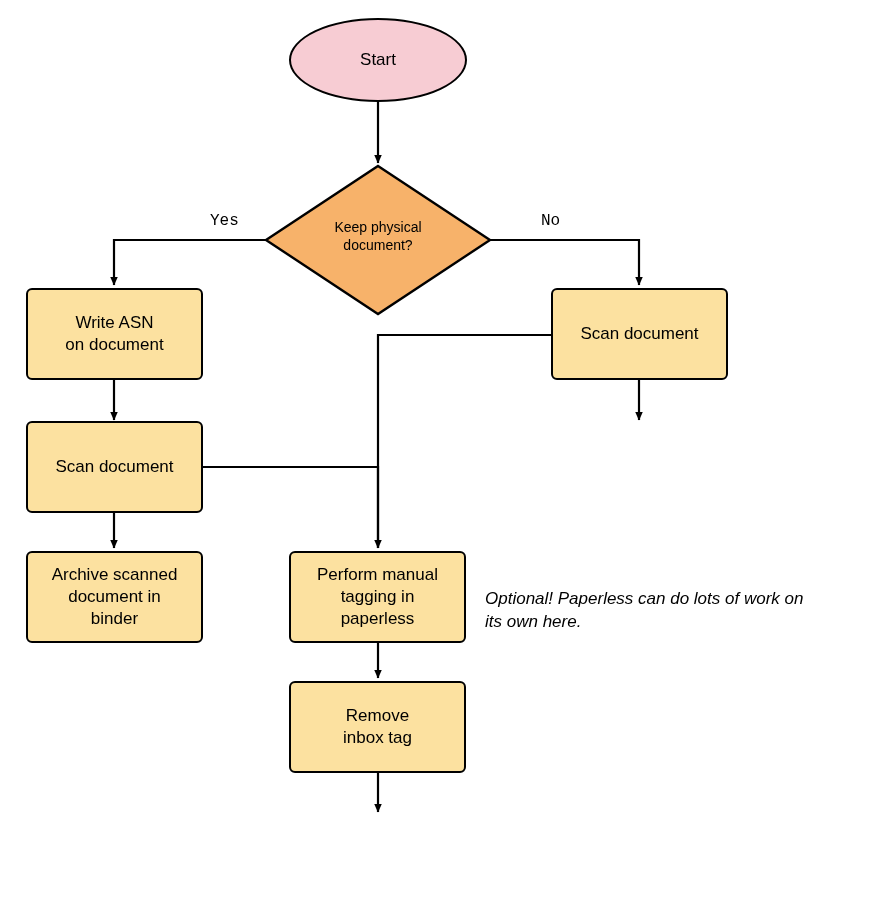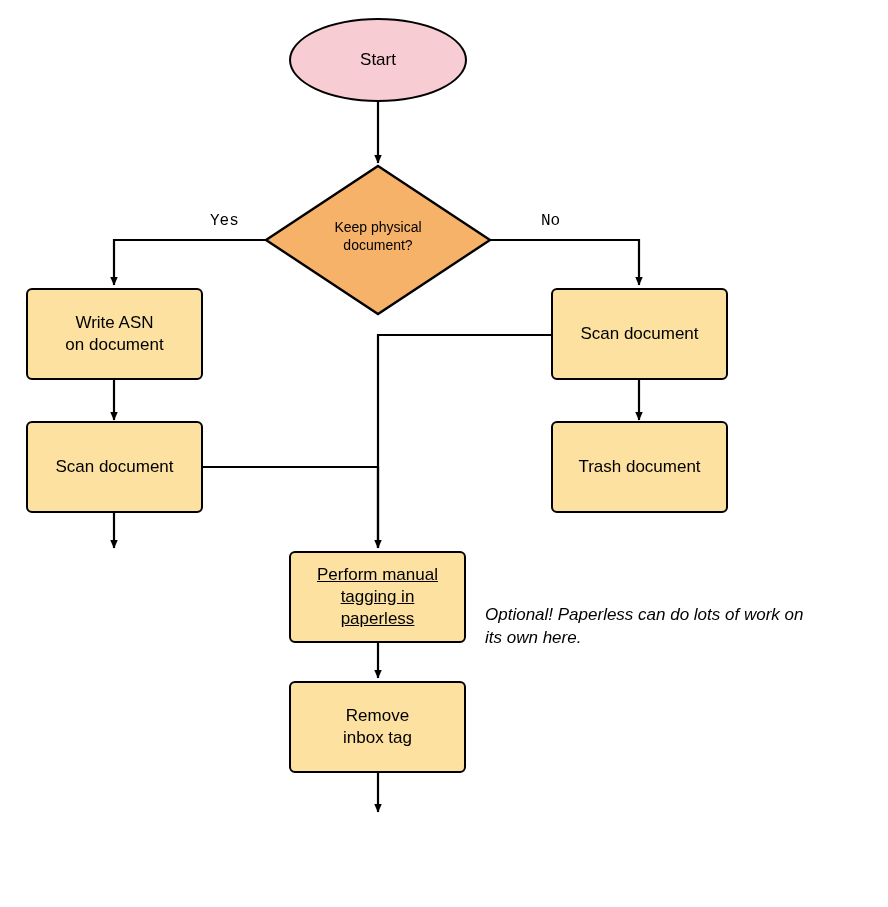--- a/index.html
+++ b/index.html
@@ -60,21 +60,20 @@
     background: transparent;
     font-family: Liberation Mono, monospace;
   }
   .note {
     position: absolute;
     color: #000000;
     font-size: 17px;
     font-style: italic;
     line-height: 1.35;
     white-space: pre-line;
-    margin-top: 16px;
   }
 </style>
 </head>
 <body>
 
 <div id="canvas">
 
   <svg id="svg-layer" viewBox="0 0 888 907">
     <defs>
       <marker id="arrow" markerWidth="10" markerHeight="10" refX="8.5" refY="4" orient="auto" markerUnits="userSpaceOnUse">
@@ -117,30 +116,32 @@
 
   <div class="node process" style="left:26px; top:288px; width:177px; height:92px;border-radius:6px;">
     <span>Write ASN
 on document</span>
   </div>
 
   <div class="node process" style="left:26px; top:421px; width:177px; height:92px;">
     <span>Scan document</span>
   </div>
 
+  <div class="node process" style="left:26px; top:551px; width:177px; height:92px;">
+    <span>Archive scanned
+document in
+binder</span>
+  </div>
 
   <div class="node process" style="left:551px; top:288px; width:177px; height:92px;">
     <span>Scan document</span>
   </div>
 
-  <div class="node process" style="left:551px; top:421px; width:177px; height:92px;">
-    <span>Trash document</span>
-  </div>
 
-  <div class="node process" style="left:289px; top:551px; width:177px; height:92px;text-decoration:underline;">
+  <div class="node process" style="left:289px; top:551px; width:177px; height:92px;">
     <span>Perform manual
 tagging in
 paperless</span>
   </div>
 
   <div class="node process" style="left:289px; top:681px; width:177px; height:92px;">
     <span>Remove
 inbox tag</span>
   </div>
 

